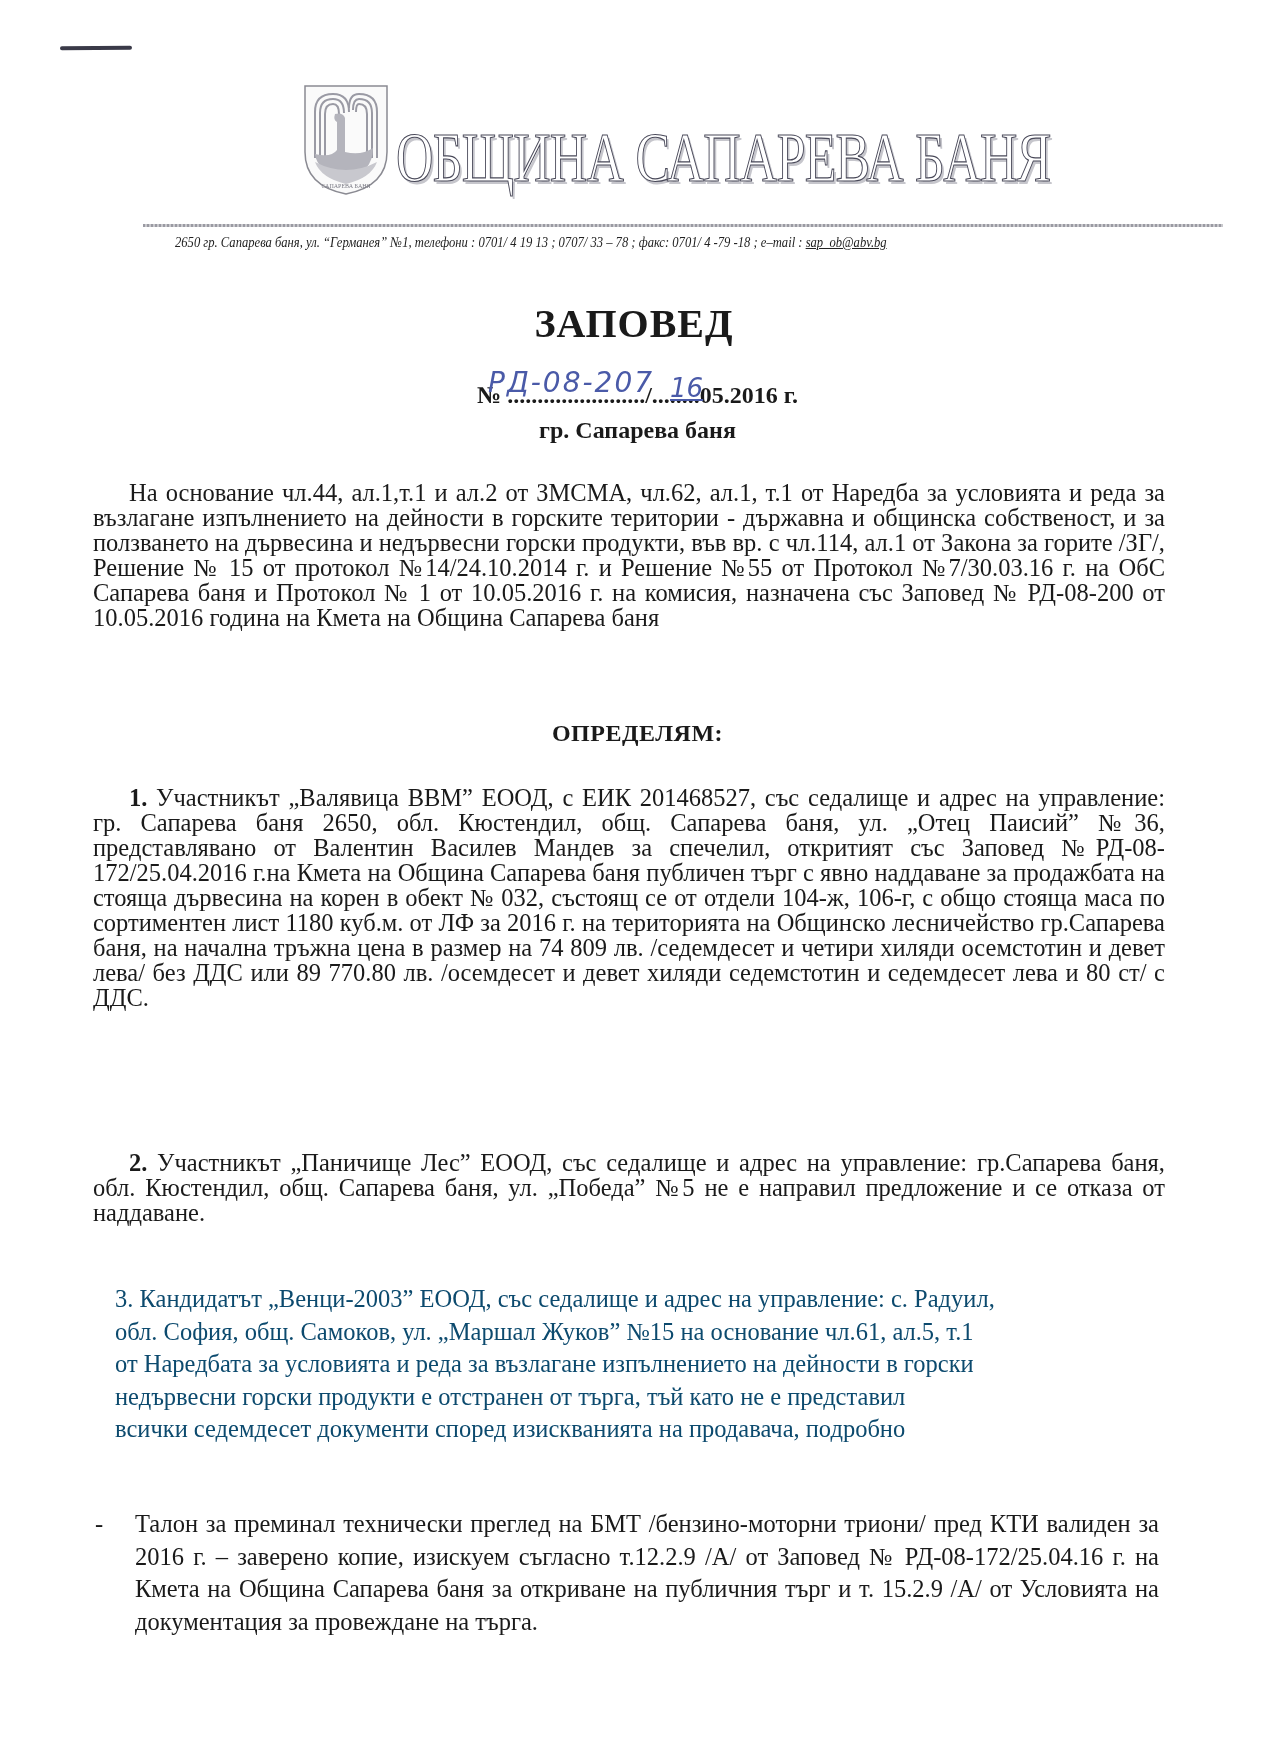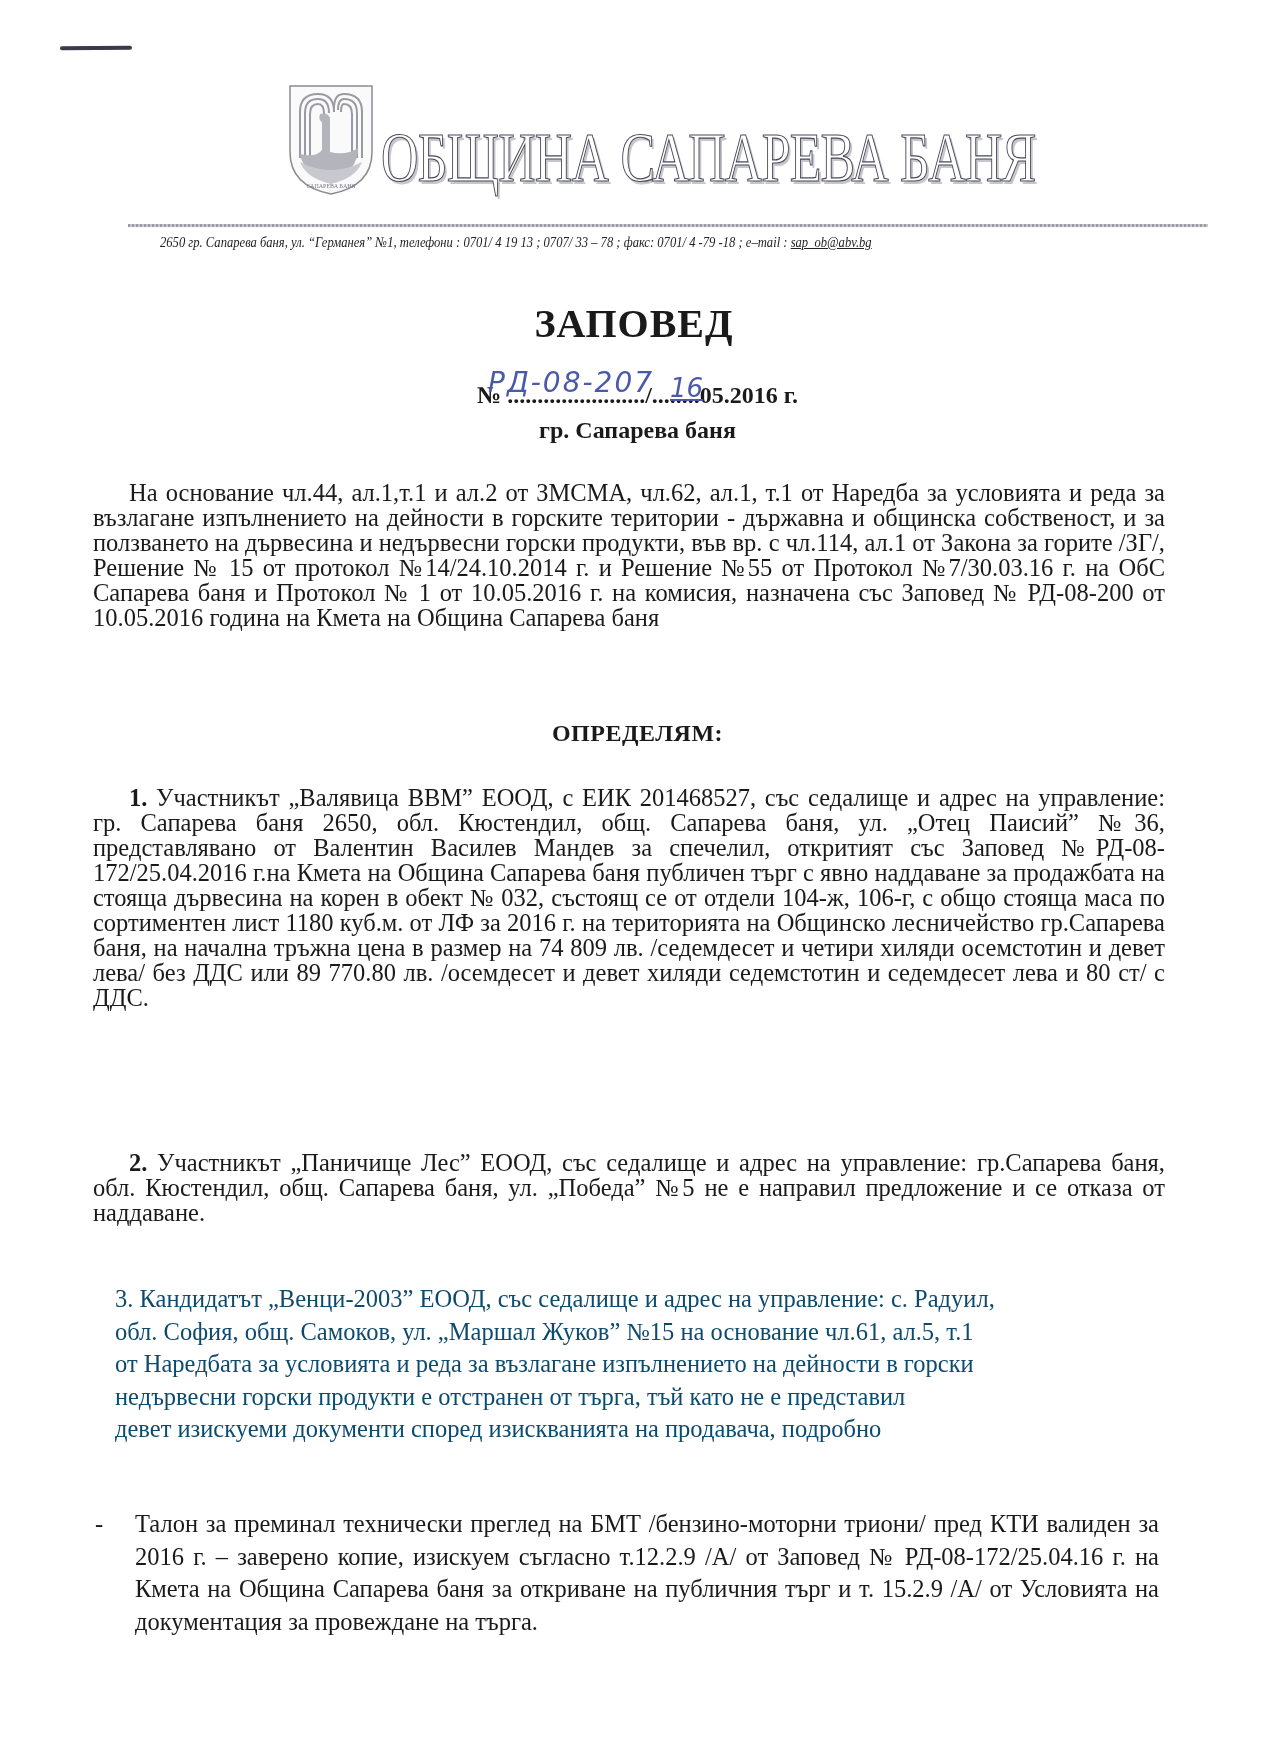--- a/index.html
+++ b/index.html
@@ -4,21 +4,21 @@
 <style>
   html, body { margin: 0; padding: 0; background: #ffffff; }
   body {
     width: 1275px; height: 1755px; position: relative; overflow: hidden;
     font-family: "Liberation Serif", "DejaVu Serif", serif; color: #1a1a1a;
   }
   .corner-mark {
     position: absolute; left: 60px; top: 46px; width: 72px; height: 4px;
     background: #3a3a48; border-radius: 2px; transform: rotate(-0.5deg);
   }
-  .letterhead { position: absolute; left: 0; top: 0; width: 1141px; height: 260px; }
+  .letterhead { position: absolute; left: 15px; top: 0; width: 1141px; height: 260px; }
   .crest { position: absolute; left: 286px; top: 82px; width: 90px; height: 116px; }
   .org-name {
     position: absolute; left: 381px; top: 118px; width: 680px;
     font-size: 70px; line-height: 80px; letter-spacing: -1px;
     color: #ffffff; font-family: "Liberation Serif", serif;
     -webkit-text-stroke: 1.2px #4a4a5a;
     text-shadow: 3px 3px 0 #c6c6cc;
     transform: scaleX(0.74); transform-origin: left top; white-space: nowrap;
   }
   .rule {
@@ -125,19 +125,19 @@
 
 <div class="body-text item2">
   <p><b class="num">2.</b><span> Участникът „Паничище Лес” ЕООД, със седалище и адрес на управление: гр.Сапарева баня, обл. Кюстендил, общ. Сапарева баня, ул. „Победа” №5 не е направил предложение и се отказа от наддаване.</span></p>
 </div>
 
 <div class="item3">
   <p>3. Кандидатът „Венци-2003” ЕООД, със седалище и адрес на управление: с. Радуил,</p>
   <p>обл. София, общ. Самоков, ул. „Маршал Жуков” №15 на основание чл.61, ал.5, т.1</p>
   <p>от Наредбата за условията и реда за възлагане изпълнението на дейности в горски</p>
   <p>недървесни горски продукти е отстранен от търга, тъй като не е представил</p>
-  <p>девет изискуеми документи според изискванията на продавача, подробно</p>
+  <p>всички седемдесет документи според изискванията на продавача, подробно</p>
 </div>
 
 <div class="bullet">
   <span class="dash">-</span>
   <div class="btext">Талон за преминал технически преглед на БМТ /бензино-моторни триони/ пред КТИ валиден за 2016 г. – заверено копие, изискуем съгласно т.12.2.9 /А/ от Заповед № РД-08-172/25.04.16 г. на Кмета на Община Сапарева баня за откриване на публичния търг и т. 15.2.9 /А/ от Условията на документация за провеждане на търга.</div>
 </div>
 
 </body></html>

